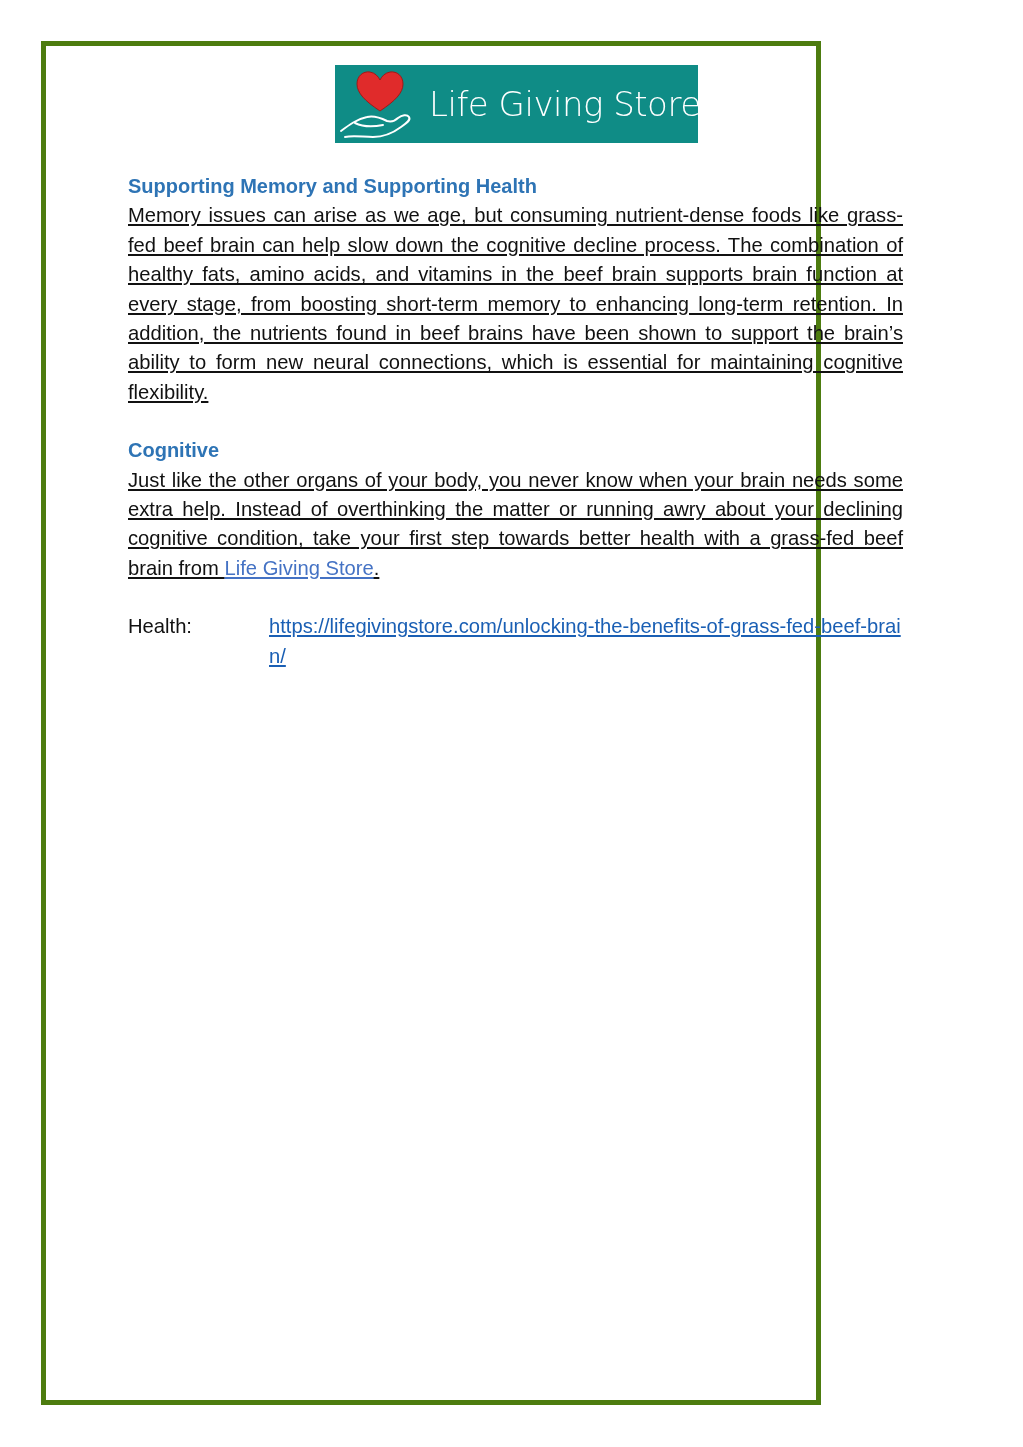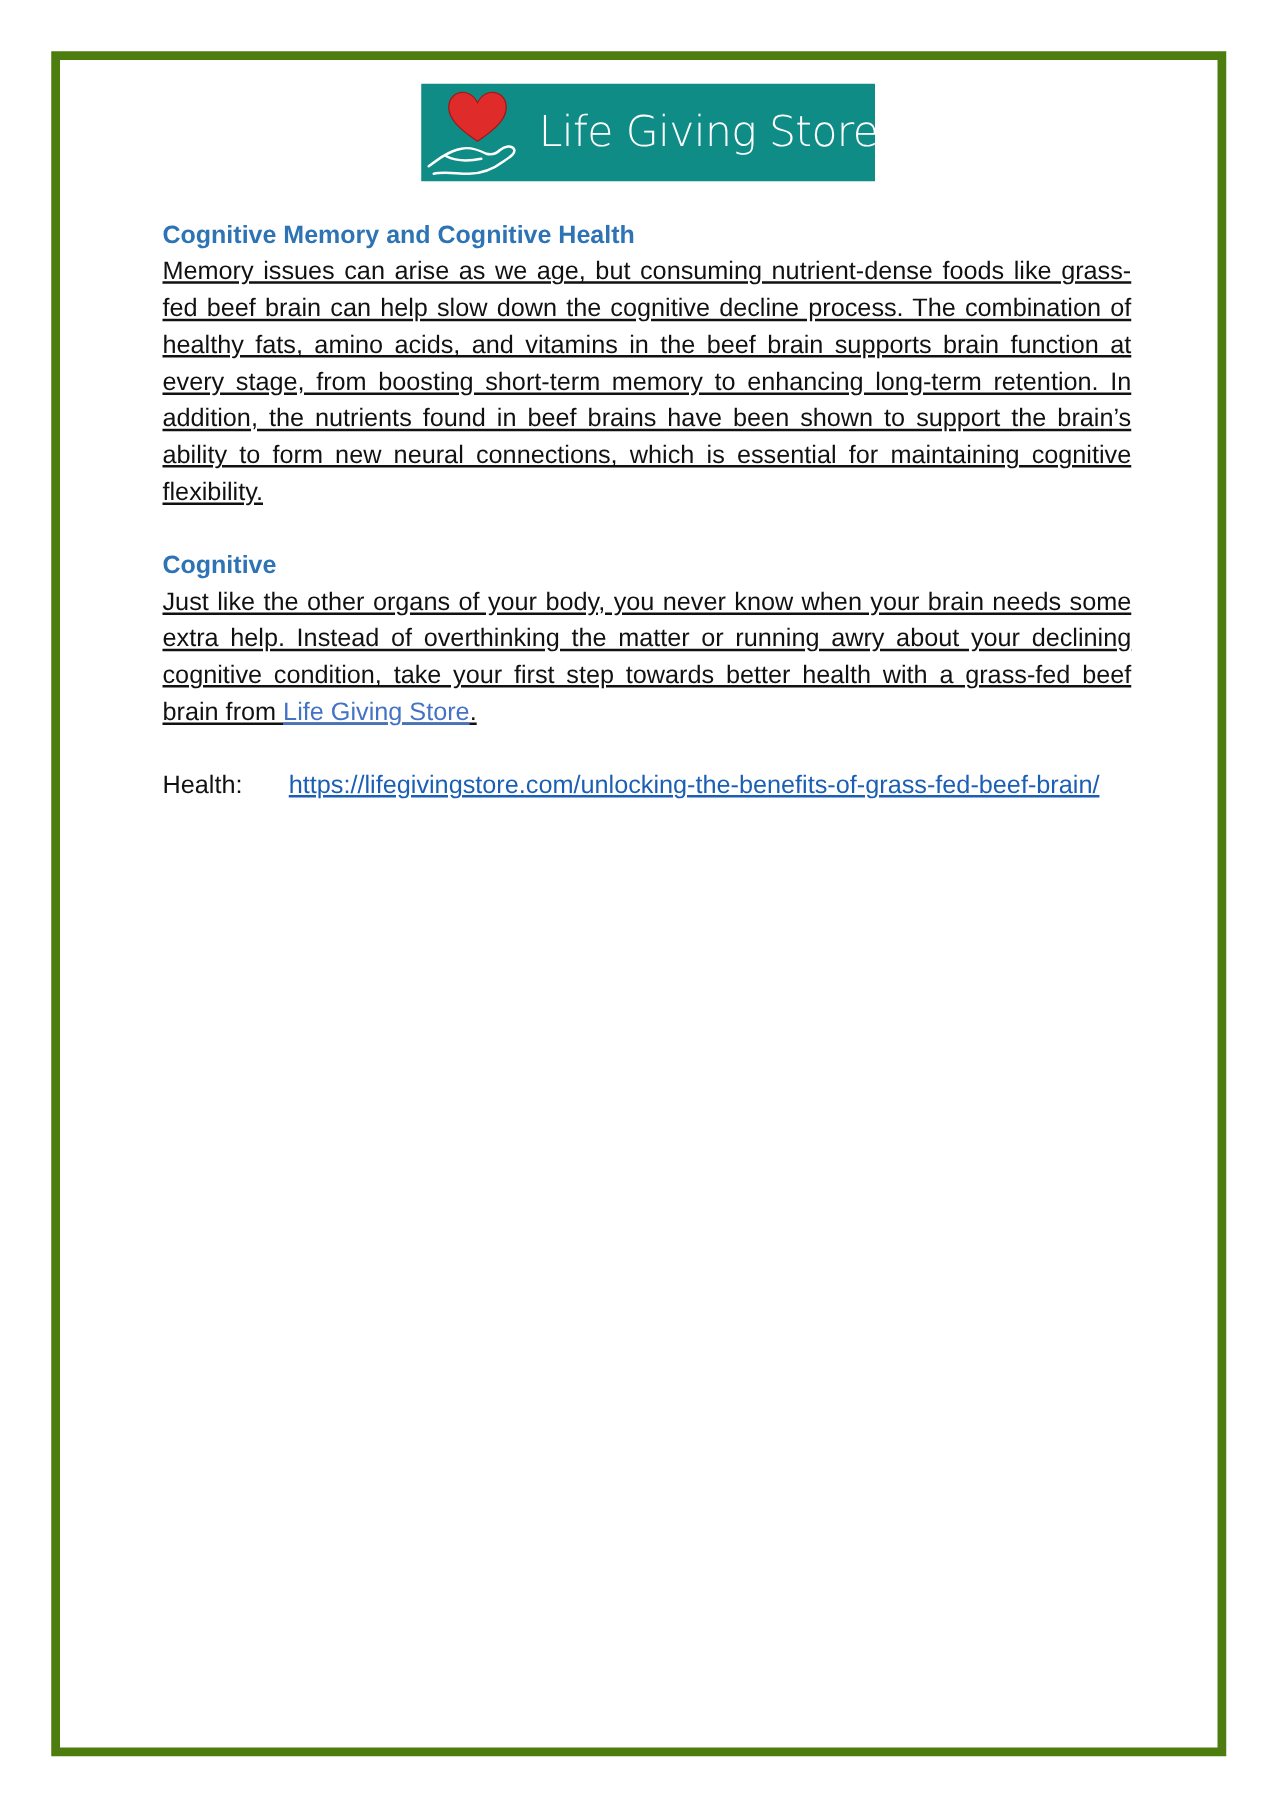--- a/index.html
+++ b/index.html
@@ -1,19 +1,19 @@
 <!DOCTYPE html>
 <html><head>
 <meta charset="utf-8">
 <style>
   html, body { margin: 0; padding: 0; background: #ffffff; }
   body { width: 1023px; height: 1447px; position: relative; font-family: "Liberation Sans", sans-serif; }
   .page {
-    position: absolute; left: 41px; top: 41px; width: 940px; height: 1364px;
-    border: 7px solid #4d7c0f; box-sizing: border-box; background: #fff;
+    position: absolute; left: 41px; top: 41px; width: 780px; height: 1364px;
+    border: 5px solid #4d7c0f; box-sizing: border-box; background: #fff;
   }
   .logo {
     position: absolute; left: 289px; top: 19px; width: 363px; height: 78px;
     background: #0f8c86; display: flex; align-items: center;
   }
   .logo-mark { width: 90px; height: 78px; position: relative; }
   .logo-text {
     color: #ffffff; font-size: 34px; font-family: "DejaVu Sans", sans-serif;
     font-weight: 300; letter-spacing: -0.5px; margin-left: 4px; white-space: nowrap;
   }
@@ -38,29 +38,29 @@
     <div class="logo-mark">
       <svg width="90" height="78" viewBox="0 0 90 78">
         <path d="M45 46 C30 36 22 28 22 19 C22 11 28 6 35 7 C40 8 43 11 45 15 C47 11 50 8 55 7 C62 6 68 11 68 19 C68 28 60 36 45 46 Z" fill="#e02b2b" stroke="#a01818" stroke-width="1"></path>
         <path d="M6 66 C14 60 22 54 32 52 C40 50 48 54 52 56 C56 57 60 56 63 53 C67 50 72 49 74 52 C76 55 72 58 66 62 C58 68 48 72 38 72 C28 72 18 70 10 72 M20 58 C28 62 38 62 48 60" fill="none" stroke="#ffffff" stroke-width="2" stroke-linecap="round"></path>
       </svg>
     </div>
     <div class="logo-text">Life Giving Store</div>
   </div>
 
   <div class="content">
-    <h2 class="heading">Cognitive Memory and Cognitive Health</h2>
+    <h2 class="heading">Supporting Memory and Supporting Health</h2>
     <p class="para">Memory issues can arise as we age, but consuming nutrient-dense foods like grass-fed beef brain can help slow down the cognitive decline process. The combination of healthy fats, amino acids, and vitamins in the beef brain supports brain function at every stage, from boosting short-term memory to enhancing long-term retention. In addition, the nutrients found in beef brains have been shown to support the brain’s ability to form new neural connections, which is essential for maintaining cognitive flexibility.</p>
 
     <div class="gap"></div>
 
     <h2 class="heading">Cognitive</h2>
     <p class="para"><span>Just like the other organs of your body, you never know when your brain needs some extra help. Instead of overthinking the matter or running awry about your declining cognitive condition, take your first step towards better health with a grass-fed beef brain from </span><a class="link" href="#">Life Giving Store</a><span>.</span></p>
 
     <div class="gap"></div>
 
     <div class="source-row">
       <span class="source-label">Health:</span>
-      <a class="src" href="#" style="word-break: break-all; display:block; width:674px;">https://lifegivingstore.com/unlocking-the-benefits-of-grass-fed-beef-brain/</a>
+      <a class="src" href="#" style="word-break: break-all; display:block; width:674px;margin-left:40px;">https://lifegivingstore.com/unlocking-the-benefits-of-grass-fed-beef-brain/</a>
     </div>
   </div>
 
 </div>
 
 </body></html>

